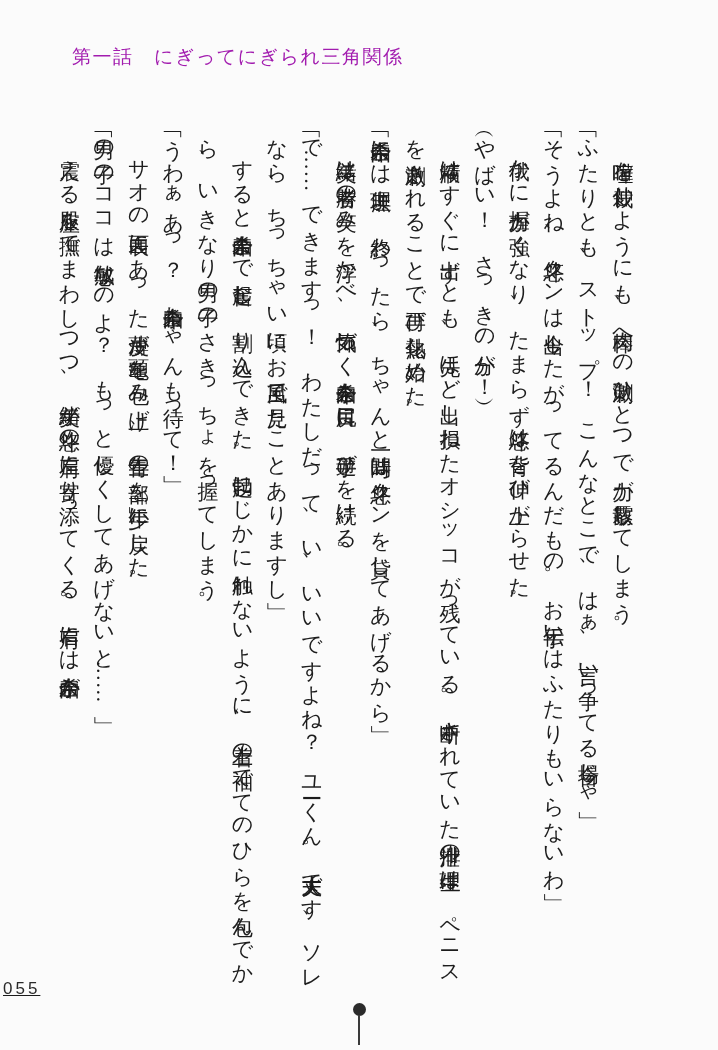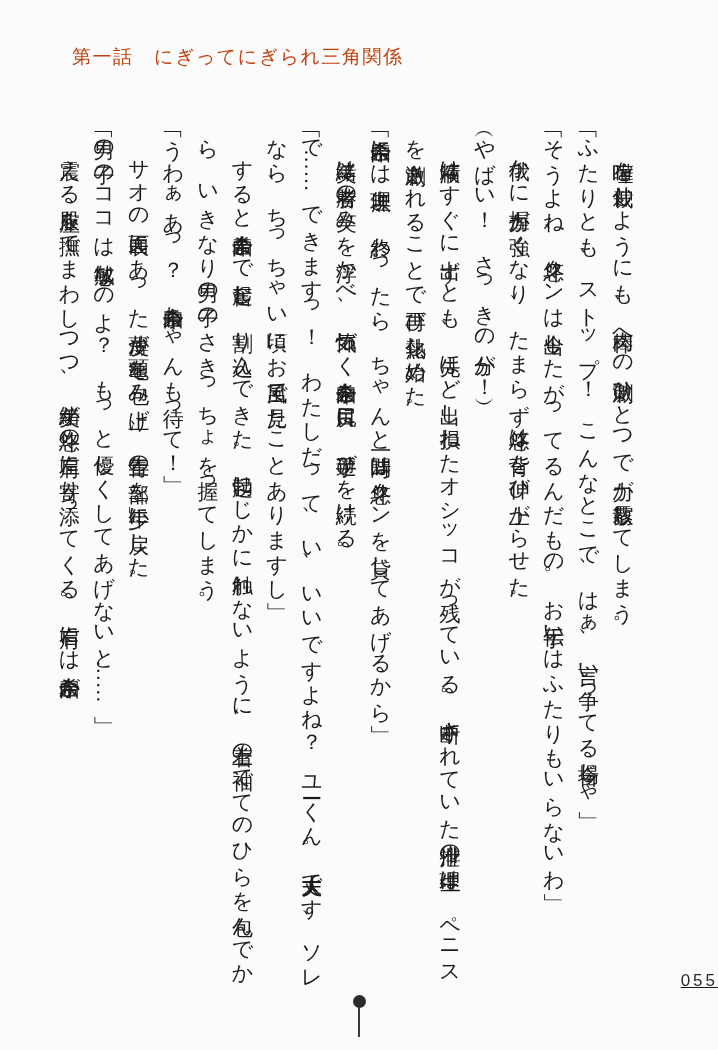--- a/index.html
+++ b/index.html
@@ -15,21 +15,21 @@
     color: #1a1a1a;
     font-family: "Liberation Serif", "DejaVu Serif", serif;
   }
   .chapter-header {
     position: absolute;
     top: 44px;
     left: 72px;
     font-size: 19px;
     letter-spacing: 1.5px;
     white-space: pre;
-    color: #c2410c;
+    color: #a21caf;
   }
   .text-body {
     position: absolute;
     top: 124px;
     right: 78px;
     height: 868px;
     writing-mode: vertical-rl;
     -webkit-writing-mode: vertical-rl;
     text-orientation: mixed;
     font-size: 21px;
@@ -41,23 +41,23 @@
     margin: 0;
     padding: 0;
   }
   .text-body p.para.indent {
     text-indent: 1em;
   }
   .page-footer {
     position: absolute;
     left: 0;
     right: 0;
-    bottom: 8px;
+    bottom: 0;
     height: 70px;
-    text-align: right;
+    text-align: left;
     text-decoration: underline;
   }
   .page-number {
     font-family: "Liberation Sans", "DejaVu Sans", sans-serif;
     font-size: 17px;
     letter-spacing: 3px;
     color: #2a2a2a;
     line-height: 1;
     margin-left: 3px; 
   }

